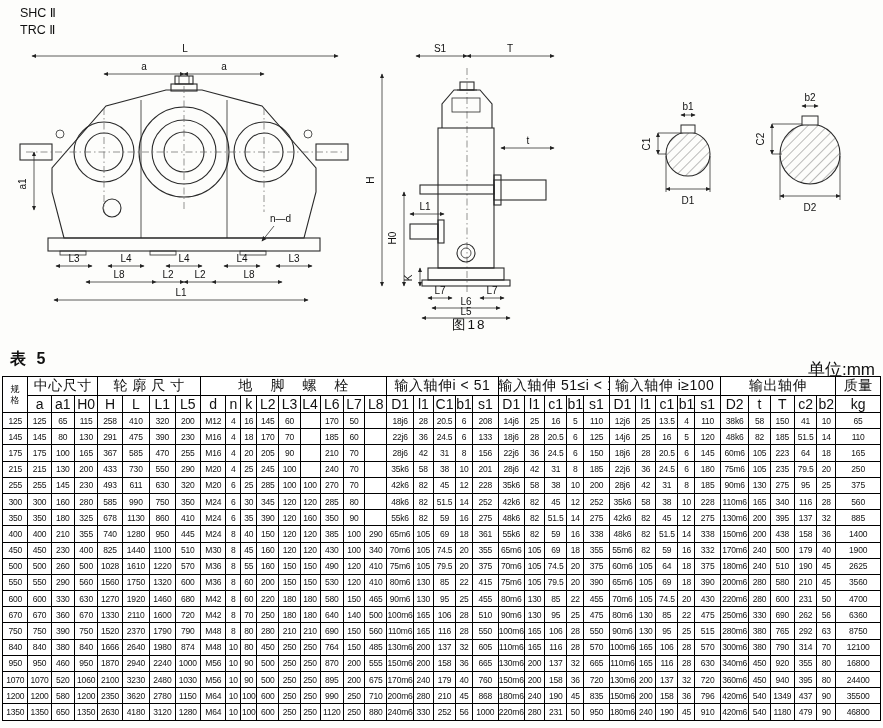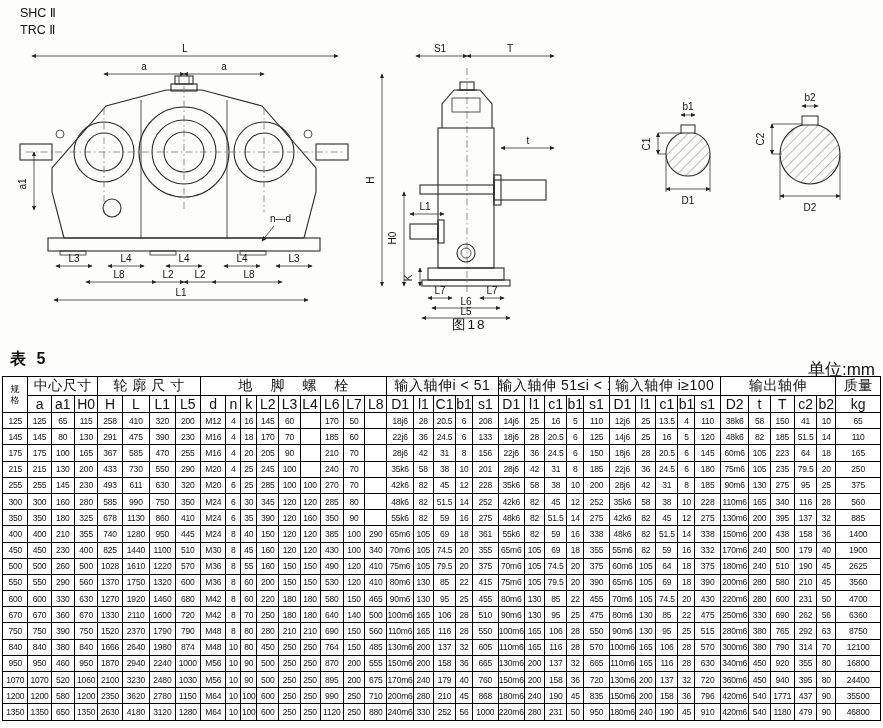--- a/index.html
+++ b/index.html
@@ -678,21 +678,21 @@
           <td>510</td>
           <td>190</td>
           <td>45</td>
           <td>2625</td>
         </tr>
         <tr>
           <td>550</td>
           <td>550</td>
           <td>290</td>
           <td>560</td>
-          <td>1370</td>
+          <td>1560</td>
           <td>1750</td>
           <td>1320</td>
           <td>600</td>
           <td>M36</td>
           <td>8</td>
           <td>60</td>
           <td>200</td>
           <td>150</td>
           <td>150</td>
           <td>530</td>
@@ -988,21 +988,21 @@
           <td>190</td>
           <td>45</td>
           <td>835</td>
           <td>150m6</td>
           <td>200</td>
           <td>158</td>
           <td>36</td>
           <td>796</td>
           <td>420m6</td>
           <td>540</td>
-          <td>1771</td>
+          <td>1349</td>
           <td>437</td>
           <td>90</td>
           <td>35500</td>
         </tr>
         <tr>
           <td>1350</td>
           <td>1350</td>
           <td>650</td>
           <td>1350</td>
           <td>2630</td>

